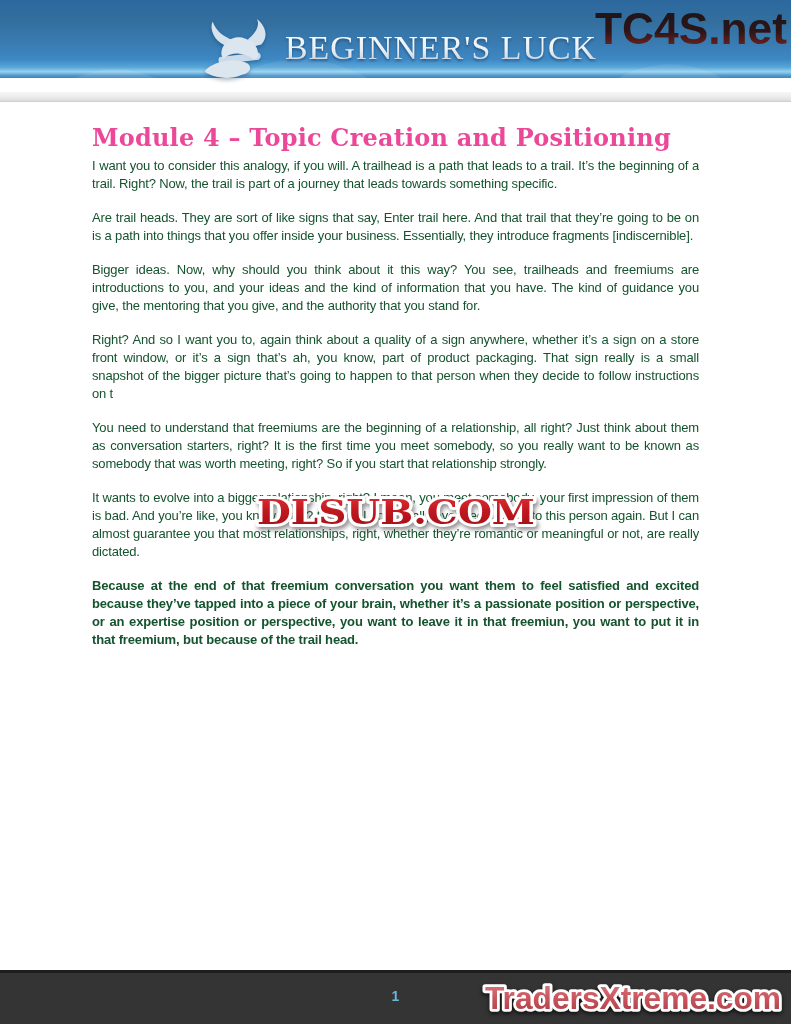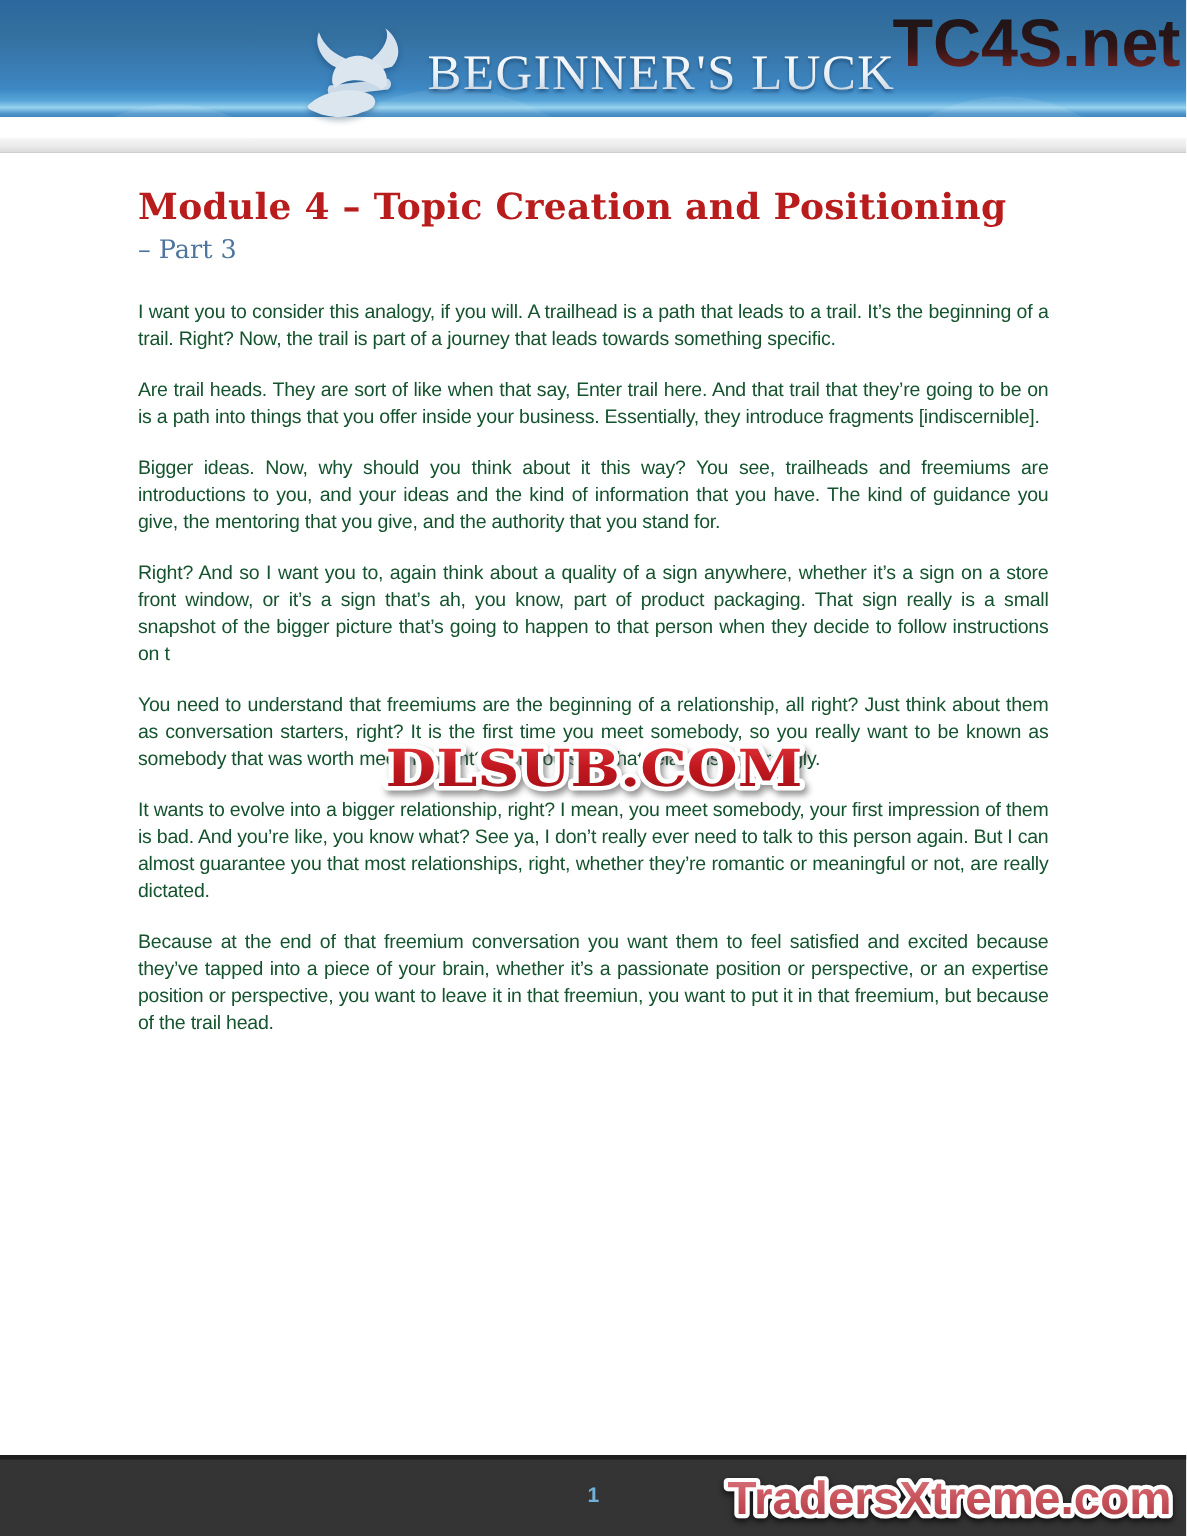--- a/index.html
+++ b/index.html
@@ -27,32 +27,32 @@
   }
   .helmet { width:82px; height:62px; margin-top:4px; filter:drop-shadow(0 2px 2px rgba(0,40,80,0.35)); }
   .logo-text-svg { display:block; filter:drop-shadow(0 2px 1px rgba(10,40,70,0.45)); }
 
   .tc4s { position:absolute; top:1px; right:1px; }
 
   
   .content { position:absolute; top:124px; left:92px; width:607px; }
   .doc-title {
     font-family:"DejaVu Serif","Liberation Serif",serif;
-    font-size:24px; font-weight:600; color:#b91c1c; letter-spacing:0.2px;
+    font-size:24px; font-weight:600; color:#ec4899; letter-spacing:0.2px;
     line-height:1.15; margin-bottom:5px;
   }
   .doc-subtitle {
     font-family:"DejaVu Serif","Liberation Serif",serif;
     font-size:17px; font-weight:500; color:#4d759e; margin-bottom:22px;
   }
   .body-text p {
     font-size:13px; line-height:18px; letter-spacing:-0.15px;
     color:#14532d; text-align:justify; margin-bottom:16px;
   }
-  .body-text p:last-child { margin-bottom:0; }
+  .body-text p:last-child { margin-bottom:0;font-weight:bold; }
 
   
   .wm-center { position:absolute; left:248px; top:487px; filter:drop-shadow(2px 3px 2px rgba(60,60,60,0.55)); }
   .wm-footer { position:absolute; right:2px; bottom:4px; filter:drop-shadow(0 2px 2px rgba(0,0,0,0.7)); }
 
   
   .footer {
     position:absolute; bottom:0; left:0; width:791px; height:54px;
     background:#343434; border-top:3px solid #1e1e1e;
   }
@@ -97,24 +97,23 @@
           <stop offset="1" stop-color="#8a2a24"></stop>
         </linearGradient>
       </defs>
       <text x="99" y="43" text-anchor="middle" textLength="192" lengthAdjust="spacingAndGlyphs" font-family="Liberation Sans, sans-serif" font-size="45" font-weight="bold" fill="url(#tc4sGrad)">TC4S.net</text>
     </svg>
   </div>
   <div class="banner-edge"></div>
 
   <div class="content">
     <div class="doc-title">Module 4 – Topic Creation and Positioning</div>
-    <div class="doc-subtitle">– Part 3</div>
     <div class="body-text">
       <p>I want you to consider this analogy, if you will. A trailhead is a path that leads to a trail. It’s the beginning of a trail. Right? Now, the trail is part of a journey that leads towards something specific.</p>
-      <p>Are trail heads. They are sort of like when that say, Enter trail here. And that trail that they’re going to be on is a path into things that you offer inside your business. Essentially, they introduce fragments [indiscernible].</p>
+      <p>Are trail heads. They are sort of like signs that say, Enter trail here. And that trail that they’re going to be on is a path into things that you offer inside your business. Essentially, they introduce fragments [indiscernible].</p>
       <p>Bigger ideas. Now, why should you think about it this way? You see, trailheads and freemiums are introductions to you, and your ideas and the kind of information that you have. The kind of guidance you give, the mentoring that you give, and the authority that you stand for.</p>
       <p>Right? And so I want you to, again think about a quality of a sign anywhere, whether it’s a sign on a store front window, or it’s a sign that’s ah, you know, part of product packaging. That sign really is a small snapshot of the bigger picture that’s going to happen to that person when they decide to follow instructions on t</p>
       <p>You need to understand that freemiums are the beginning of a relationship, all right? Just think about them as conversation starters, right? It is the first time you meet somebody, so you really want to be known as somebody that was worth meeting, right? So if you start that relationship strongly.</p>
       <p>It wants to evolve into a bigger relationship, right? I mean, you meet somebody, your first impression of them is bad. And you’re like, you know what? See ya, I don’t really ever need to talk to this person again. But I can almost guarantee you that most relationships, right, whether they’re romantic or meaningful or not, are really dictated.</p>
       <p>Because at the end of that freemium conversation you want them to feel satisfied and excited because they’ve tapped into a piece of your brain, whether it’s a passionate position or perspective, or an expertise position or perspective, you want to leave it in that freemiun, you want to put it in that freemium, but because of the trail head.</p>
     </div>
   </div>
 
   <svg class="wm-center" width="296" height="48" viewBox="0 0 296 48">
     <defs>

